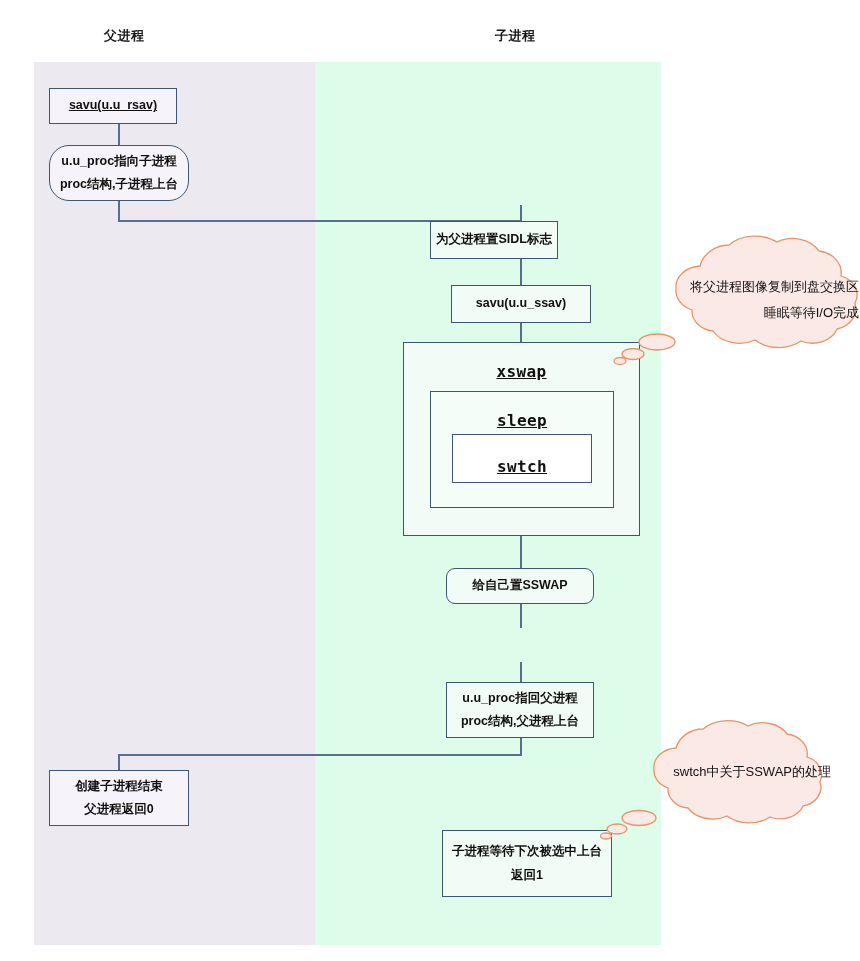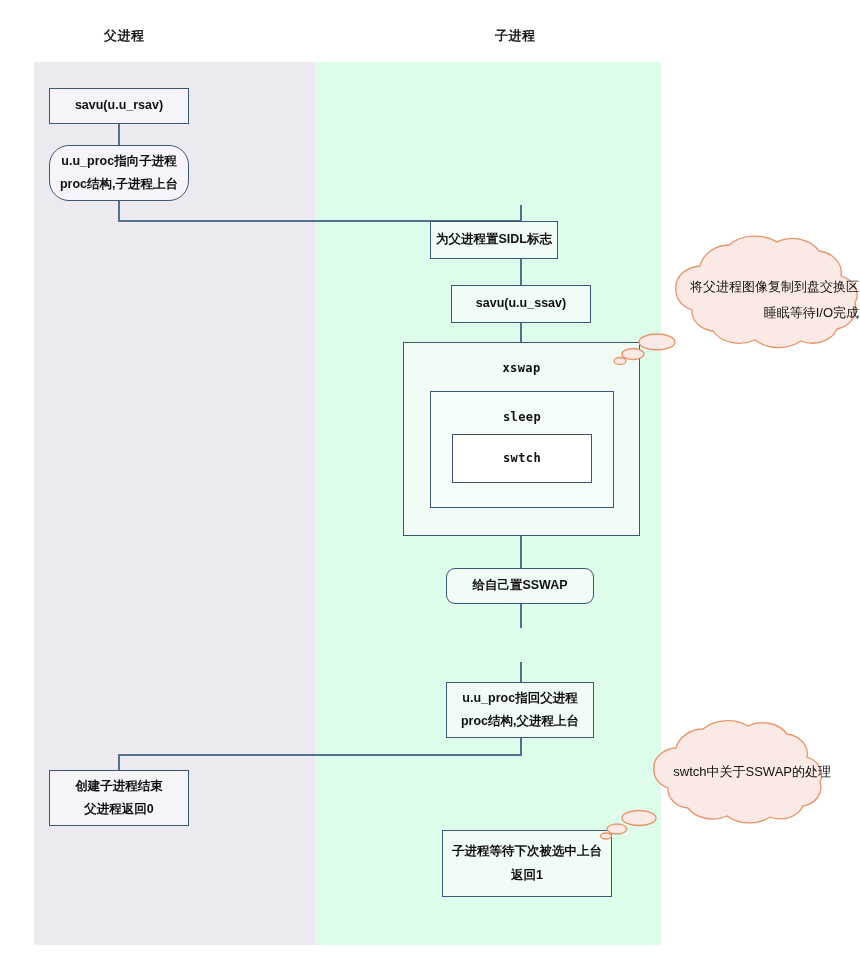--- a/index.html
+++ b/index.html
@@ -71,22 +71,23 @@
   }
   .node.shell.inner2 { background: #f5fdf8; }
   .node.shell.inner3 {
     background: #ffffff;
     justify-content: center;
     padding-top: 0;
   }
   .node .line { display: block; }
   .mono {
     font-family: "DejaVu Sans Mono", "Liberation Mono", monospace;
-    font-size: 12px;
+    font-size: 16px;
     letter-spacing: .4px;
+    text-decoration: underline;
   }
 
   
   .conn {
     position: absolute;
     background: #55708c;
     z-index: 1;
   }
   .conn.v { width: 2px; }
   .conn.h { height: 2px; }
@@ -129,21 +130,21 @@
   <div class="conn v" style="left:496px; top:535px; height:34px;"></div>
 
   <div class="conn v" style="left:496px; top:603px; height:25px;"></div>
 
   <div class="conn v" style="left:496px; top:662px; height:21px;"></div>
 
   <div class="conn v" style="left:496px; top:738px; height:18px;"></div>
   <div class="conn h" style="left:94px; top:754px; width:404px;"></div>
   <div class="conn v" style="left:94px; top:754px; height:17px;"></div>
 
-  <div class="node" style="left:25px; top:88px; width:140px; height:36px;">
+  <div class="node" style="left:25px; top:88px; width:128px; height:36px;text-decoration:underline;">
     <span class="line">savu(u.u_rsav)</span>
   </div>
 
   <div class="node" style="left:25px; top:145px; width:140px; height:56px;border-radius:20px;">
     <span class="line">u.u_proc指向子进程</span>
     <span class="line">proc结构,子进程上台</span>
   </div>
 
   <div class="node" style="left:25px; top:770px; width:140px; height:56px;">
     <span class="line">创建子进程结束</span>
@@ -159,21 +160,21 @@
   </div>
 
   <div class="node shell" style="left:379px; top:342px; width:237px; height:194px;">
     <span class="line mono">xswap</span>
   </div>
 
   <div class="node shell inner2" style="left:406px; top:391px; width:184px; height:117px;">
     <span class="line mono">sleep</span>
   </div>
 
-  <div class="node shell inner3" style="left:428px; top:434px; width:140px; height:49px;">
+  <div class="node shell inner3" style="left:428px; top:434px; width:140px; height:49px;justify-content:flex-end;">
     <span class="line mono">swtch</span>
   </div>
 
   <div class="node on-green" style="left:422px; top:568px; width:148px; height:36px;border-radius:9px;">
     <span class="line">给自己置SSWAP</span>
   </div>
 
 
   <div class="node on-green" style="left:422px; top:682px; width:148px; height:56px;">
     <span class="line">u.u_proc指回父进程</span>

